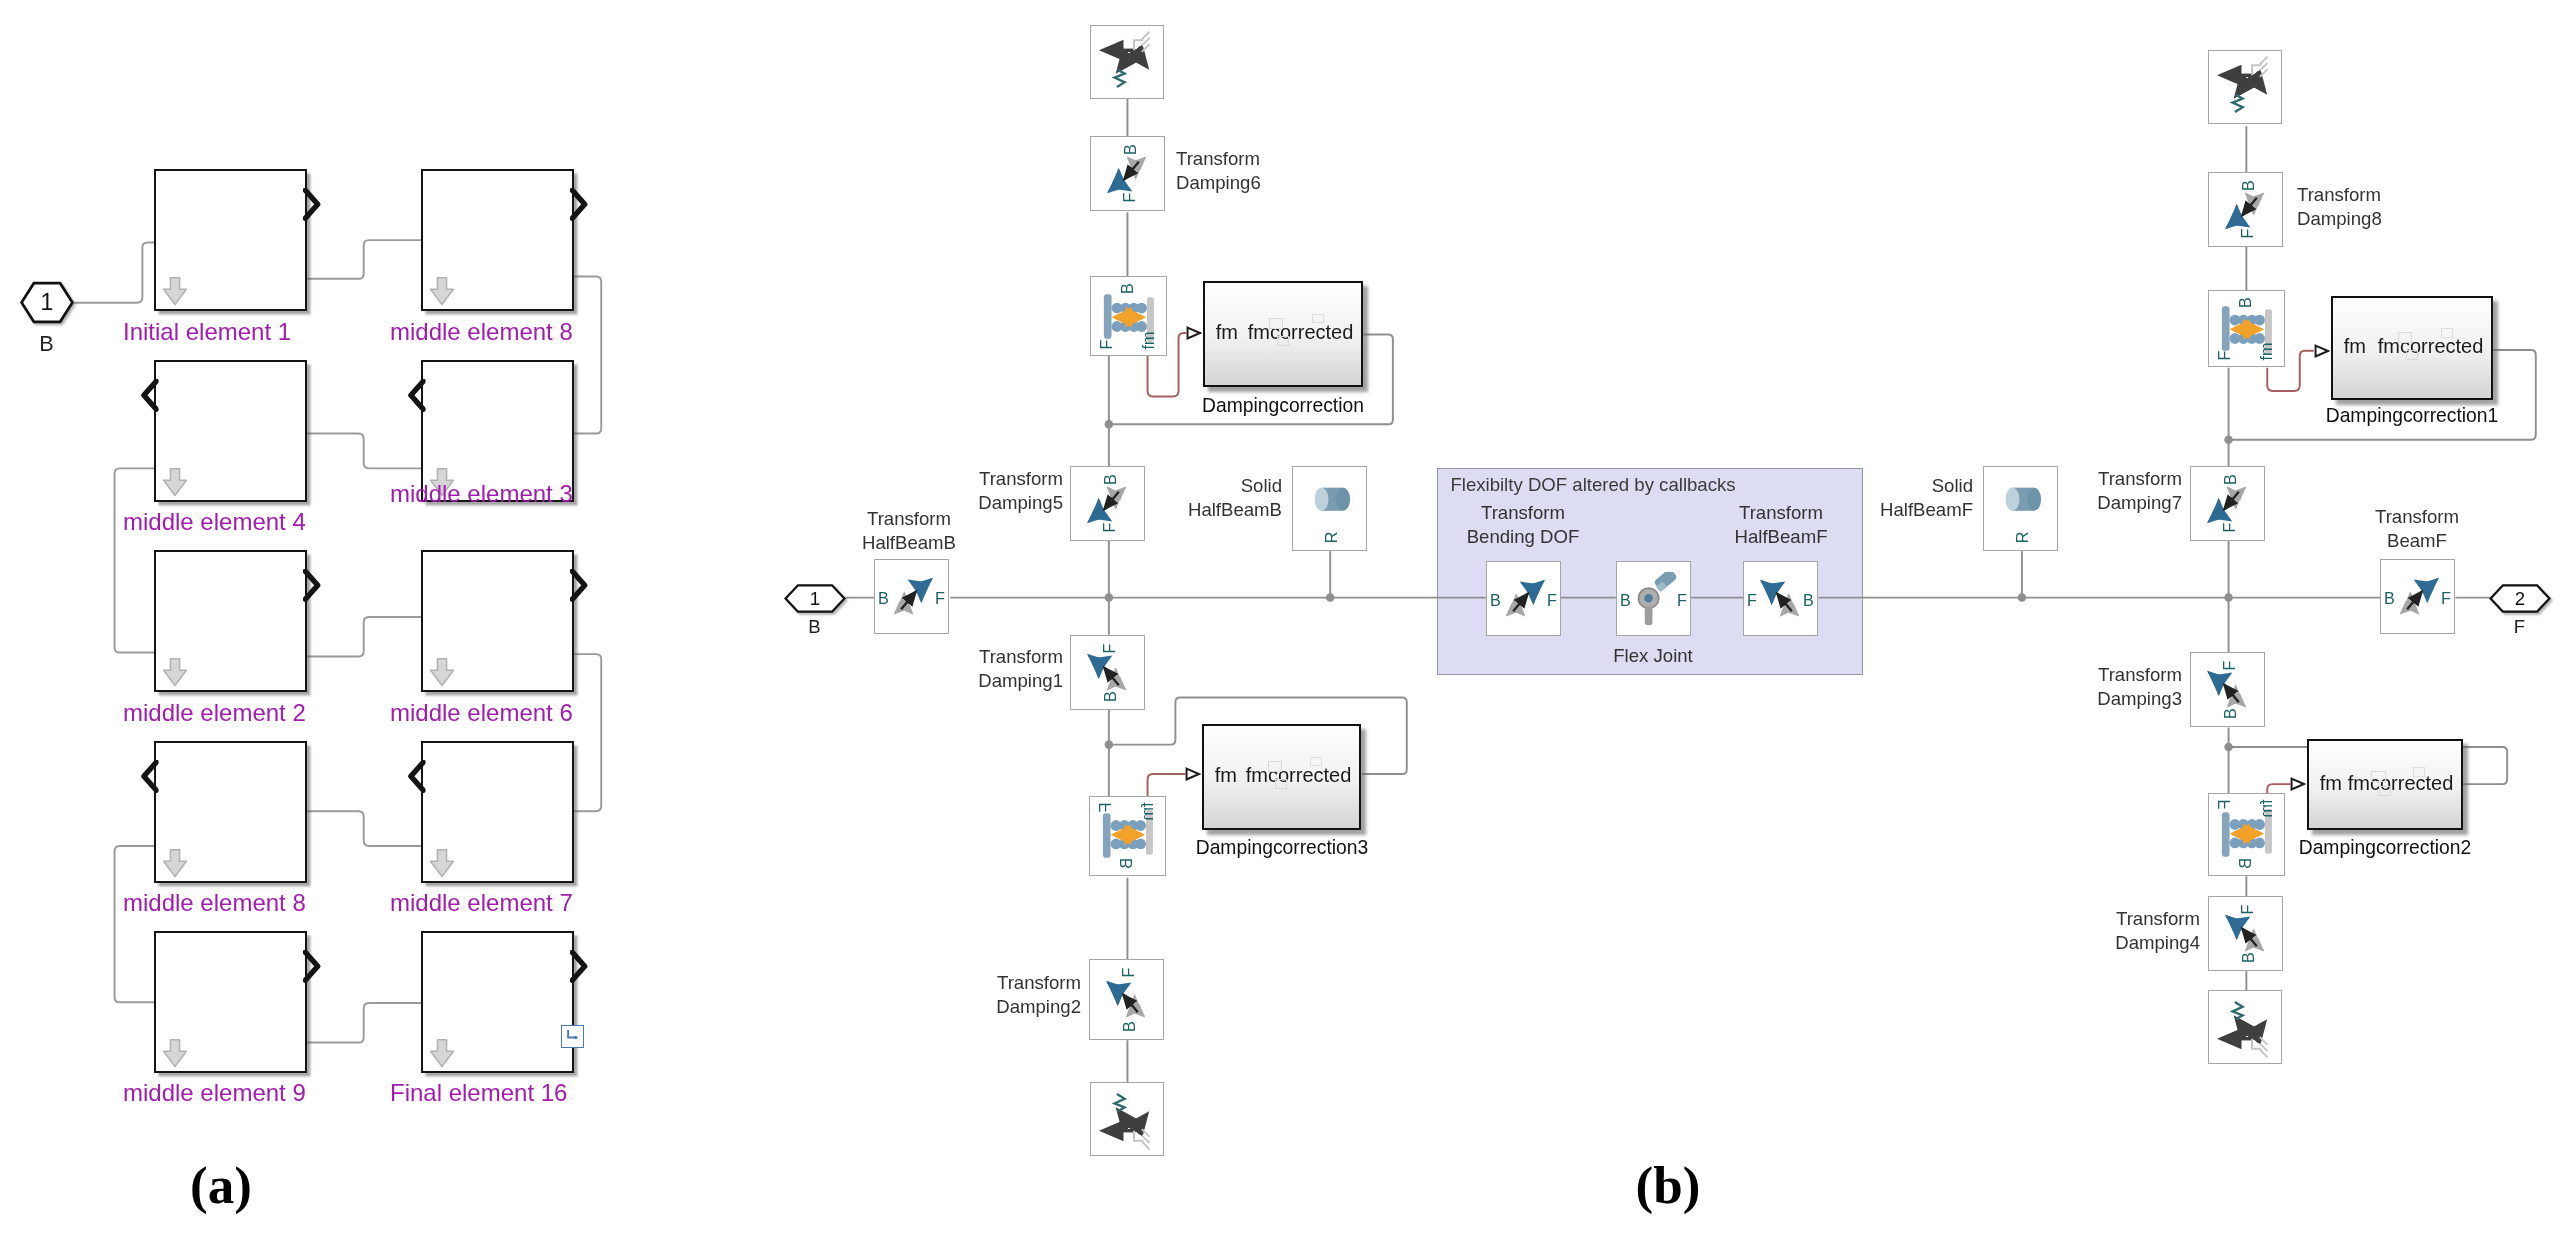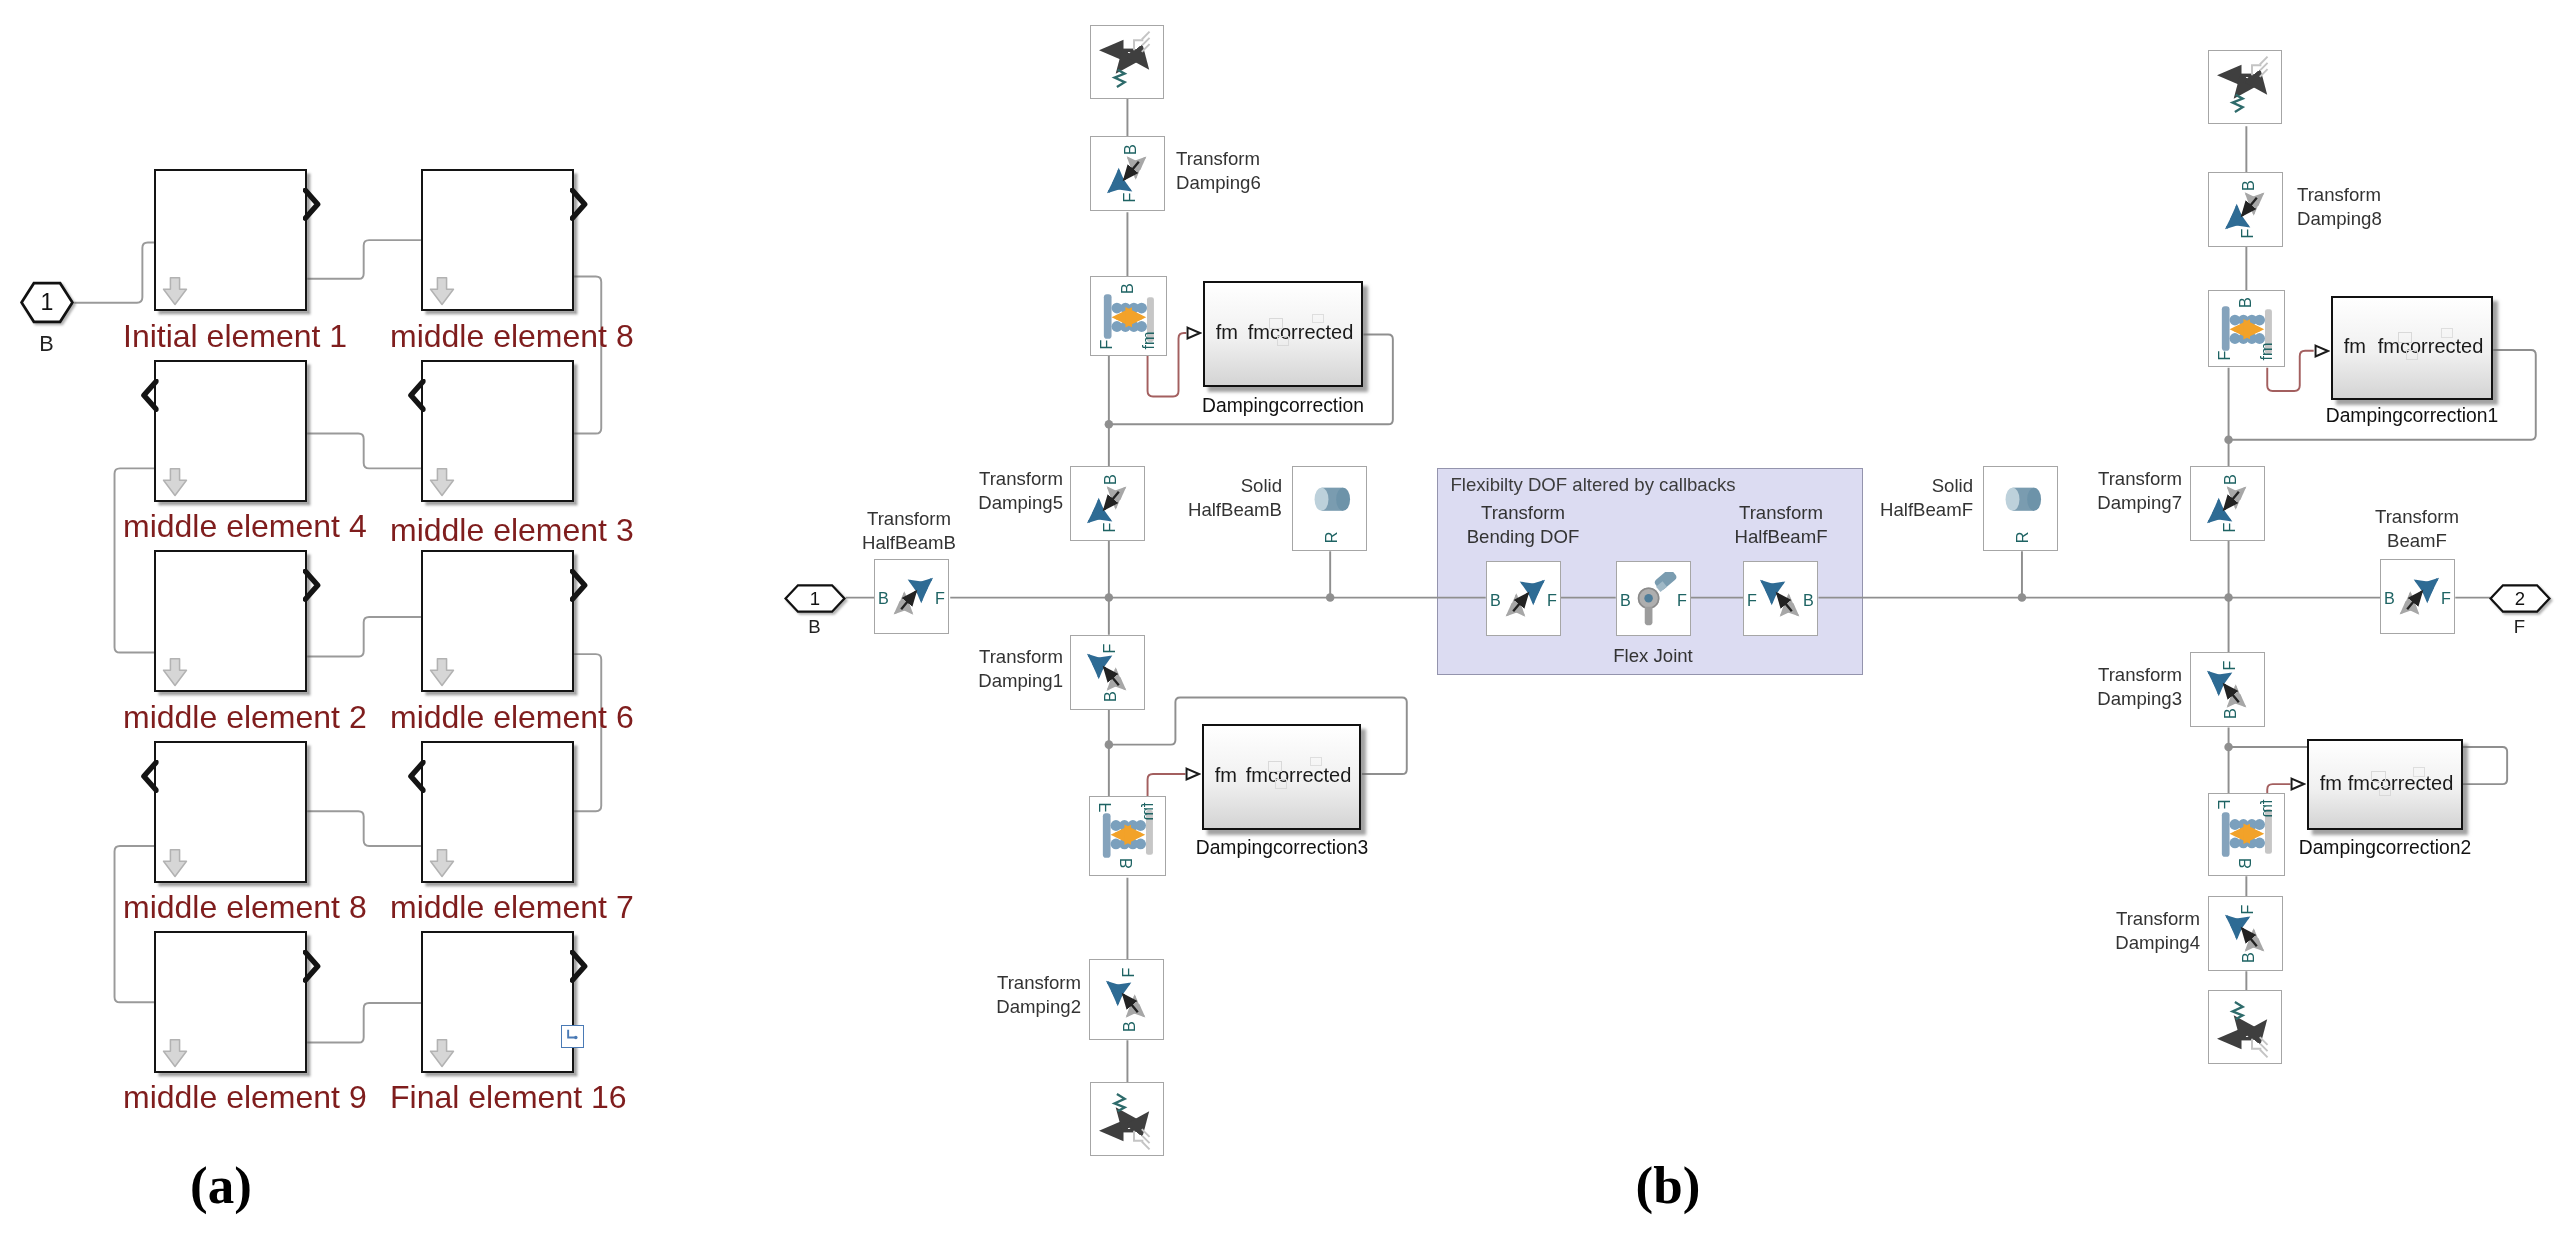--- a/index.html
+++ b/index.html
@@ -3,21 +3,21 @@
 <meta charset="utf-8">
 <style>
   html,body{margin:0;padding:0;background:#ffffff;}
   #canvas{position:relative;width:2576px;height:1237px;background:#fff;overflow:hidden;
           font-family:"Liberation Sans", sans-serif;}
   svg{display:block;}
   .abs{position:absolute;}
   
   .ablock{position:absolute;width:153px;height:142px;background:#fff;border:2.3px solid #141414;
           box-sizing:border-box;box-shadow:3.9px 3.9px 2.3px rgba(80,80,80,.5);}
-  .alabel{position:absolute;width:215px;height:28px;font-size:32px;color:#7f1d1d;text-align:right;white-space:nowrap;}
+  .alabel{position:absolute;width:215px;height:28px;font-size:24px;color:#a21caf;text-align:left;white-space:nowrap;}
   .chev-out{position:absolute;right:-16.2px;top:17px;}
   .chev-in{position:absolute;left:-16.2px;top:17px;transform:scaleX(-1);}
   .darr{position:absolute;left:6.2px;bottom:3.1px;}
   .cbicon{position:absolute;right:-12.4px;bottom:23px;width:23px;height:23px;background:#fff;
           border:1.5px solid #4a7ab5;box-sizing:border-box;}
   .caption{position:absolute;width:186px;height:65px;text-align:center;
            font-family:"Liberation Serif", serif;font-weight:700;font-size:53px;color:#000;}
   
   .tb{position:absolute;width:75px;height:75px;background:#fff;border:1.5px solid #a6a6a6;
       box-sizing:border-box;display:flex;align-items:center;justify-content:center;}
@@ -271,21 +271,21 @@
       <svg width="20" height="20" viewBox="0 0 26 26">
           <path d="M8,5 v10 h10" fill="none" stroke="#4a7ab5" stroke-width="2.5"></path>
           <circle cx="18" cy="15" r="2.2" fill="#4a7ab5"></circle>
         </svg>
     </span>
   </div>
 
   <div class="alabel lift" style="left:123px;top:318px">Initial element 1</div>
   <div class="alabel lift" style="left:390px;top:318px">middle element 8</div>
   <div class="alabel lift" style="left:123px;top:508px">middle element 4</div>
-  <div class="alabel lift" style="left:390px;top:512px">middle element 3</div>
+  <div class="alabel lift" style="left:390px;top:480px">middle element 3</div>
   <div class="alabel lift" style="left:123px;top:699px">middle element 2</div>
   <div class="alabel lift" style="left:390px;top:699px">middle element 6</div>
   <div class="alabel lift" style="left:123px;top:889px">middle element 8</div>
   <div class="alabel lift" style="left:390px;top:889px">middle element 7</div>
   <div class="alabel lift" style="left:123px;top:1079px">middle element 9</div>
   <div class="alabel lift" style="left:390px;top:1079px">Final element 16</div>
 
   <div class="caption" style="left:128px;top:1155px">(a)</div>
 
   <svg class="abs hexwrap lift" style="left:784px;top:583px" width="62" height="31" viewBox="0 0 80 40">

